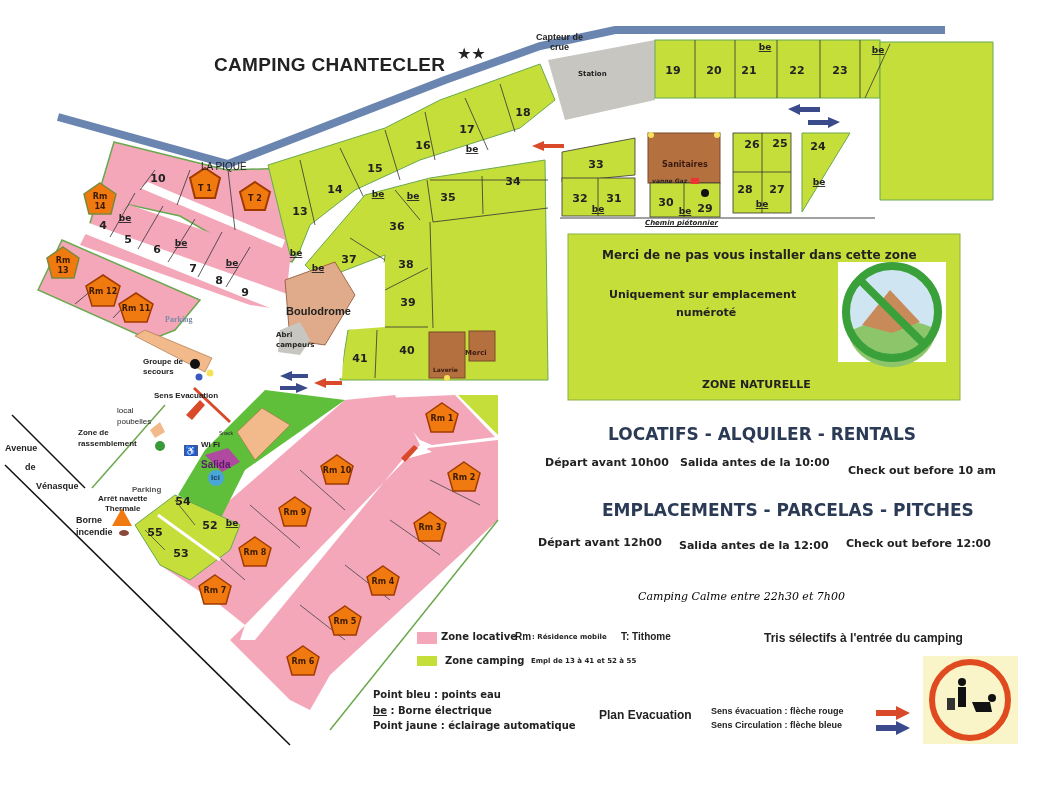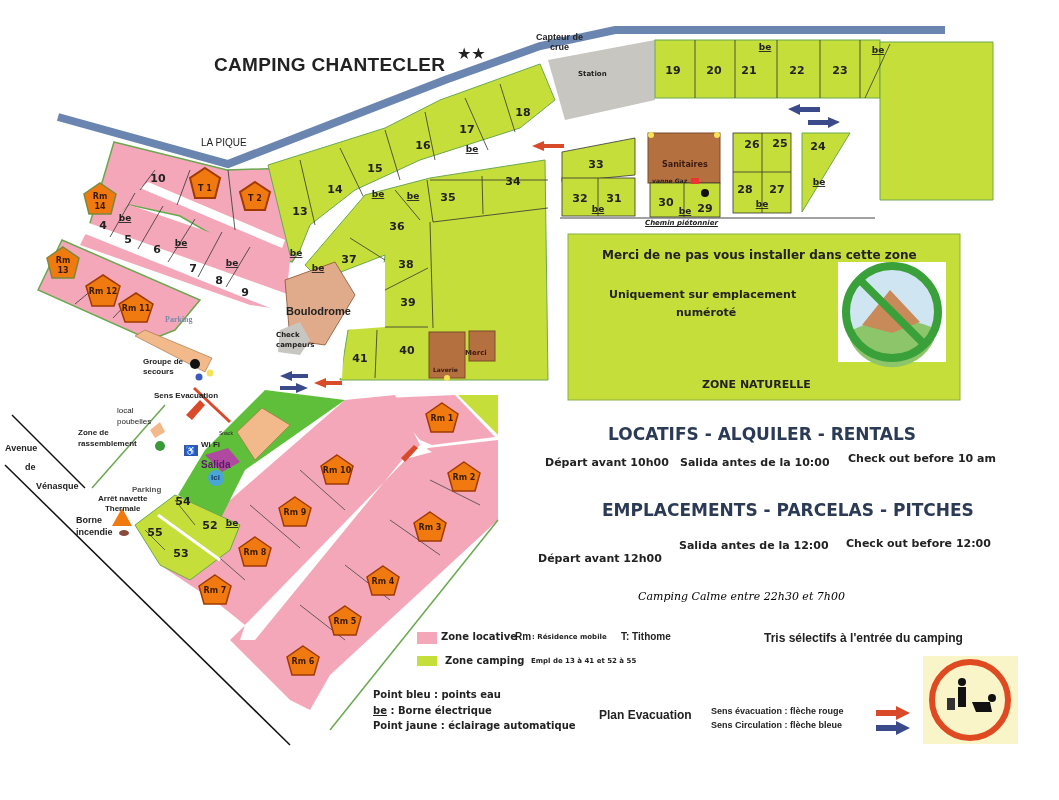--- a/index.html
+++ b/index.html
@@ -5,21 +5,21 @@
   html,body{margin:0;padding:0;background:#fff;}
   body{width:1059px;height:800px;position:relative;overflow:hidden;font-family:"Liberation Sans",sans-serif;}
   svg.map{position:absolute;left:0;top:0;}
   .pn{font-family:"DejaVu Sans",sans-serif;font-weight:bold;font-size:11px;fill:#222;text-anchor:middle;}
   .be{font-family:"DejaVu Sans",sans-serif;font-weight:bold;font-size:9px;fill:#222;text-decoration:underline;text-anchor:middle;}
   .rm{font-family:"DejaVu Sans",sans-serif;font-weight:bold;font-size:8px;fill:#3a1a00;text-anchor:middle;}
   .txt{position:absolute;white-space:nowrap;color:#222;}
   .title{font-family:"Liberation Sans",sans-serif;font-weight:900;font-size:19px;letter-spacing:0.3px;}
   .calibri{font-family:"DejaVu Sans",sans-serif;font-weight:bold;}
   .h1{font-size:17px;color:#2b3a55;}
-  .sm{font-size:11px;}
+  .sm{font-size:11px;margin-top:24px;}
   .script{font-family:"DejaVu Serif",serif;font-style:italic;color:#000000;font-size:11px;}
 </style>
 </head>
 <body>
 
 <svg class="map" width="1059" height="800" viewBox="0 0 1059 800">
 
   <polyline points="58,117 228,164 445,80 540,46 615,30 945,30" fill="none" stroke="#6a86b0" stroke-width="8"></polyline>
 
   <polygon points="114,142 227,170 290,168 300,250 292,262 230,245 180,216 130,205 85,240" fill="#f4a7b9" stroke="#6aa84f" stroke-width="1.5"></polygon>
@@ -324,21 +324,21 @@
 <div class="txt" style="left:536px;top:32px;font-size:9px;font-weight:bold;text-align:center;line-height:10px;">
   <div>Capteur de</div>
     <div>crue</div>
 </div>
 <div class="txt calibri" style="left:578px;top:70px;font-size:7px;">Station</div>
 <div class="txt calibri" style="left:662px;top:160px;font-size:8px;color:#3a1a10;">Sanitaires</div>
 <div class="txt calibri" style="left:652px;top:177px;font-size:6px;font-style:italic;">vanne Gaz</div>
 <div class="txt calibri" style="left:645px;top:219px;font-size:7px;font-style:italic;text-decoration:underline;">Chemin piétonnier</div>
 <div class="txt" style="left:286px;top:305px;font-size:11px;font-weight:bold;">Boulodrome</div>
 <div class="txt calibri" style="left:276px;top:330px;font-size:7px;line-height:10px;">
-  <div>Check</div>
+  <div>Abri</div>
     <div>campeurs</div>
 </div>
 <div class="txt calibri" style="left:433px;top:366px;font-size:6px;color:#3a1a10;">Laverie</div>
 <div class="txt calibri" style="left:465px;top:349px;font-size:7px;color:#3a1a10;">Merci</div>
 <div class="txt" style="left:165px;top:315px;font-size:8px;font-family:'Liberation Serif',serif;font-weight:bold;color:#7a8aa8;">Parking</div>
 <div class="txt" style="left:143px;top:357px;font-size:8px;font-weight:bold;line-height:10px;">
   <div>Groupe de</div>
     <div>secours</div>
 </div>
 <div class="txt" style="left:122px;top:391px;font-size:8px;font-weight:bold;margin-left:32px;">Sens Evacuation</div>
@@ -368,24 +368,24 @@
 <div class="txt" style="left:36px;top:481px;font-size:9px;font-weight:bold;">Vénasque</div>
 
 <div class="txt calibri" style="left:602px;top:248px;font-size:12px;">Merci de ne pas vous installer dans cette zone</div>
 <div class="txt calibri" style="left:609px;top:288px;font-size:11px;">Uniquement sur emplacement</div>
 <div class="txt calibri" style="left:676px;top:306px;font-size:11px;">numéroté</div>
 <div class="txt calibri" style="left:702px;top:378px;font-size:11px;">ZONE NATURELLE</div>
 
 <div class="txt calibri h1" style="left:608px;top:424px;">LOCATIFS  -  ALQUILER -   RENTALS</div>
 <div class="txt calibri" style="left:545px;top:456px;font-size:11px;">Départ avant 10h00</div>
 <div class="txt calibri" style="left:680px;top:456px;font-size:11px;">Salida antes de la 10:00</div>
-<div class="txt calibri" style="left:848px;top:452px;font-size:11px;">Check out before 10 am</div>
+<div class="txt calibri" style="left:848px;top:464px;font-size:11px;">Check out before 10 am</div>
 
 <div class="txt calibri h1" style="left:602px;top:500px;">EMPLACEMENTS - PARCELAS - PITCHES</div>
-<div class="txt calibri" style="left:538px;top:536px;font-size:11px;margin-top:16px;">Départ avant 12h00</div>
+<div class="txt calibri" style="left:538px;top:536px;font-size:11px;">Départ avant 12h00</div>
 <div class="txt calibri" style="left:679px;top:539px;font-size:11px;">Salida antes de la 12:00</div>
 <div class="txt calibri" style="left:846px;top:537px;font-size:11px;">Check out before 12:00</div>
 
 <div class="txt script" style="left:638px;top:590px;">Camping Calme entre  22h30 et 7h00</div>
 
 <div class="txt calibri" style="left:441px;top:631px;font-size:10px;">Zone locative</div>
 <div class="txt" style="left:515px;top:631px;font-size:10px;font-weight:bold;">Rm</div>
 <div class="txt calibri" style="left:532px;top:633px;font-size:7px;">: Résidence mobile</div>
 <div class="txt" style="left:621px;top:631px;font-size:10px;font-weight:bold;">T: Tithome</div>
 <div class="txt calibri" style="left:445px;top:655px;font-size:10px;">Zone camping</div>

